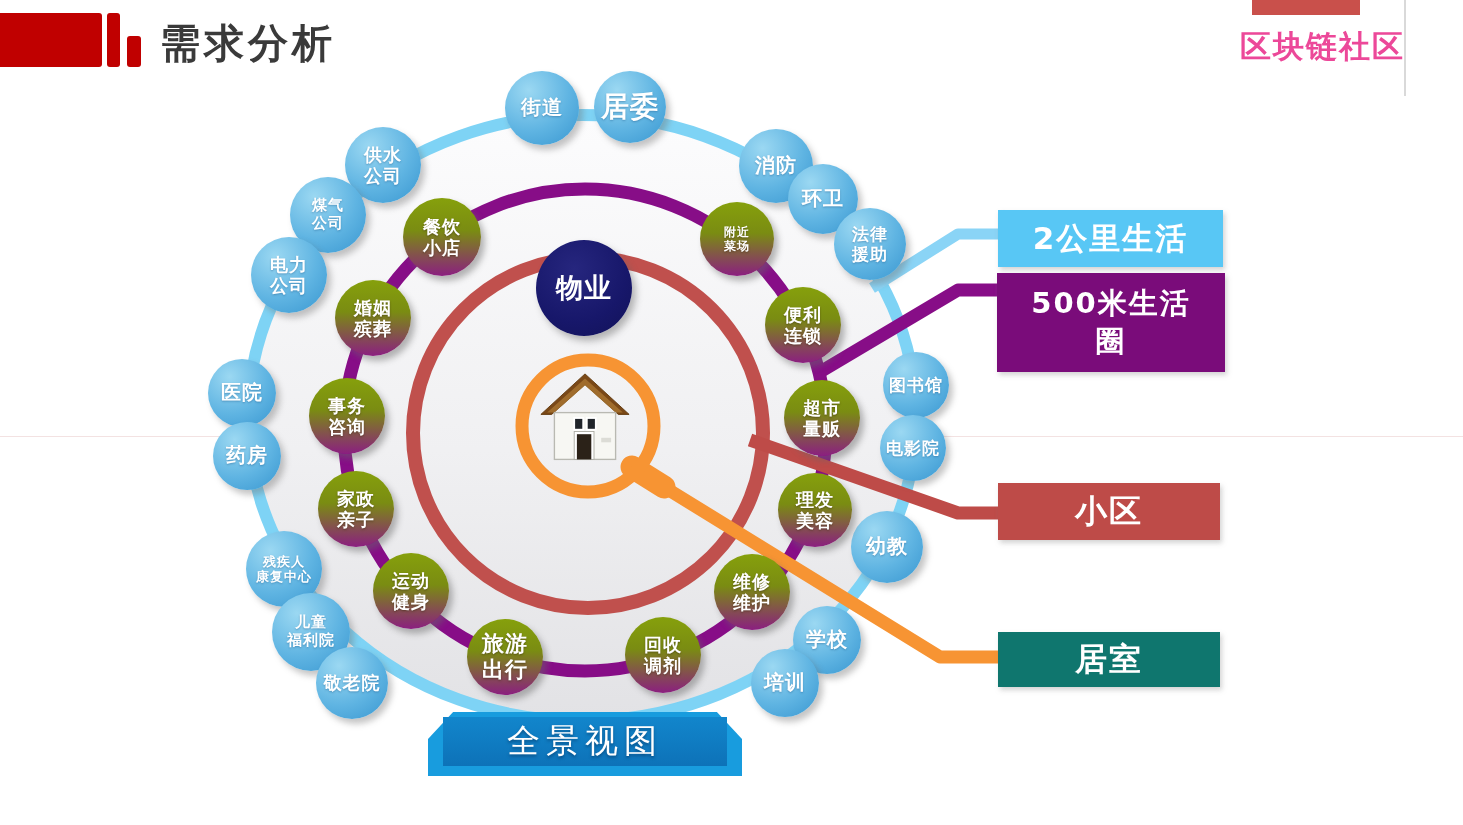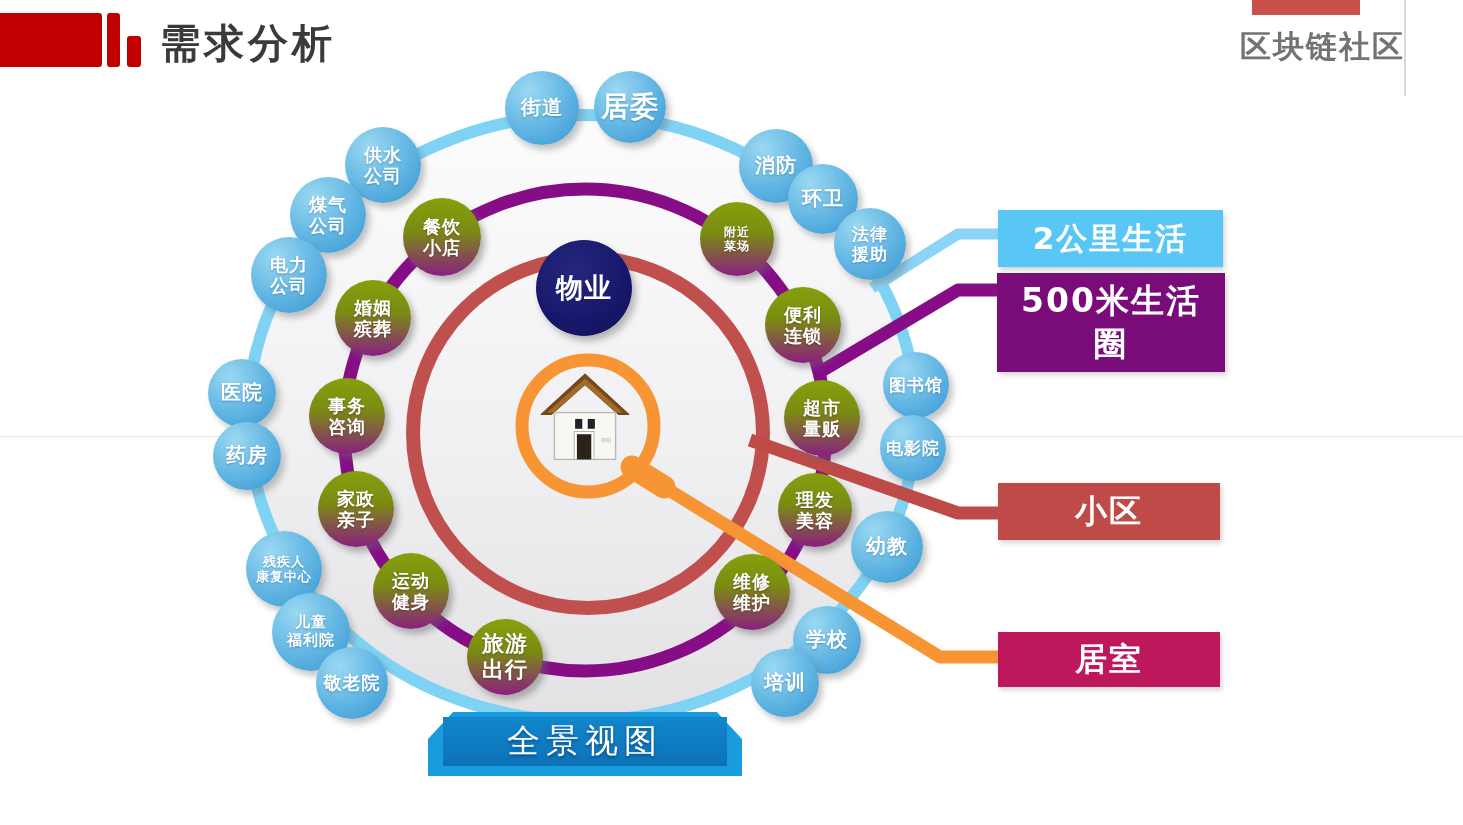--- a/index.html
+++ b/index.html
@@ -12,21 +12,21 @@
 
   
   .logo-main{position:absolute;left:0;top:13px;width:102px;height:54px;background:#C00000;border-radius:0 3px 3px 0;}
   .logo-bar1{position:absolute;left:107px;top:13px;width:13px;height:54px;background:#C00000;border-radius:3px;}
   .logo-bar2{position:absolute;left:127px;top:36px;width:14px;height:31px;background:#C00000;border-radius:3px;}
   .slide-title{
     position:absolute;left:160px;top:16px;font-size:40px;font-weight:700;color:#3A3A3A;letter-spacing:4px;
   }
   .brand-rect{position:absolute;left:1252px;top:0;width:108px;height:15px;background:#C9504B;}
   .brand-label{
-    position:absolute;right:58px;top:26px;font-size:31px;font-weight:600;color:#737373;letter-spacing:2px;
+    position:absolute;right:58px;top:26px;font-size:31px;font-weight:600;color:#ec4899;letter-spacing:2px;
   }
   .header-divider{position:absolute;left:1404px;top:0;width:2px;height:96px;background:#D9D9D9;}
 
   
   #rings-svg{position:absolute;left:0;top:0;width:1463px;height:825px;z-index:1;}
 
   .guide-line{position:absolute;left:0;top:436px;width:1463px;height:1px;background:rgba(214,160,160,.30);z-index:0;}
 
   
   .node{
@@ -129,21 +129,21 @@
     <rect x="68" y="72" width="11" height="5" fill="#DCDCD6"></rect>
   </svg>
 
   <div class="banner-outer"></div>
   <div class="banner-inner">全景视图</div>
 
 <div class="node blue" style="left: 505px; top: 71px; height: 74px; width: 74px; font-size: 20px;">街道</div>
     <div class="node blue" style="left: 594px; top: 71px; height: 72px; width: 72px; font-size: 28px;">居委</div>
     <div class="node blue" style="left: 345px; top: 127px; height: 76px; width: 76px; font-size: 18px;">供水
 公司</div>
-    <div class="node blue" style="left: 290px; top: 177px; height: 76px; width: 76px; font-size: 18px;">煤气
+    <div class="node blue" style="left: 290px; top: 177px; height: 76px; width: 76px; font-size: 15px;">煤气
 公司</div>
     <div class="node blue" style="left: 251px; top: 237px; height: 76px; width: 76px; font-size: 18px;">电力
 公司</div>
     <div class="node blue" style="left: 208px; top: 359px; height: 68px; width: 68px; font-size: 20px;">医院</div>
     <div class="node blue" style="left: 213px; top: 422px; height: 68px; width: 68px; font-size: 20px;">药房</div>
     <div class="node blue" style="left: 246px; top: 531px; height: 76px; width: 76px; font-size: 13px;">残疾人
 康复中心</div>
     <div class="node blue" style="left: 272px; top: 593px; height: 78px; width: 78px; font-size: 15px;">儿童
 福利院</div>
     <div class="node blue" style="left: 316px; top: 647px; height: 72px; width: 72px; font-size: 18px;">敬老院</div>
@@ -161,29 +161,31 @@
     <div class="node olive" style="left: 335px; top: 280px; height: 76px; width: 76px; font-size: 18px;">婚姻
 殡葬</div>
     <div class="node olive" style="left: 309px; top: 378px; height: 76px; width: 76px; font-size: 18px;">事务
 咨询</div>
     <div class="node olive" style="left: 318px; top: 471px; height: 76px; width: 76px; font-size: 18px;">家政
 亲子</div>
     <div class="node olive" style="left: 373px; top: 553px; height: 76px; width: 76px; font-size: 18px;">运动
 健身</div>
     <div class="node olive" style="left: 467px; top: 619px; height: 76px; width: 76px; font-size: 22px;">旅游
 出行</div>
+    <div class="node olive" style="left: 625px; top: 617px; height: 76px; width: 76px; font-size: 18px;">回收
+调剂</div>
     <div class="node olive" style="left: 714px; top: 554px; height: 76px; width: 76px; font-size: 18px;">维修
 维护</div>
     <div class="node olive" style="left: 778px; top: 473px; height: 74px; width: 74px; font-size: 18px;">理发
 美容</div>
     <div class="node olive" style="left: 784px; top: 380px; height: 76px; width: 76px; font-size: 18px;">超市
 量贩</div>
     <div class="node olive" style="left: 765px; top: 287px; height: 76px; width: 76px; font-size: 18px;">便利
 连锁</div>
     <div class="node olive" style="left: 700px; top: 202px; height: 74px; width: 74px; font-size: 12px;">附近
 菜场</div>
     <div class="node navy" style="left: 536px; top: 240px; height: 96px; width: 96px; font-size: 27px;">物业</div>
     <div class="legend-box" style="left: 998px; top: 210px; width: 225px; height: 57px; font-size: 31px; background: rgb(88, 199, 245);">2公里生活</div>
-    <div class="legend-box" style="left: 997px; top: 273px; width: 228px; height: 99px; font-size: 33px; background: rgb(122, 12, 122);">500米生活
+    <div class="legend-box" style="left: 997px; top: 273px; width: 228px; height: 99px; font-size: 29px; background: rgb(122, 12, 122);">500米生活
 圈</div>
     <div class="legend-box" style="left: 998px; top: 483px; width: 222px; height: 57px; font-size: 32px; background: rgb(190, 75, 72);">小区</div>
-    <div class="legend-box" style="left: 998px; top: 632px; width: 222px; height: 55px; font-size: 32px; background: #be185d;">居室</div>
+    <div class="legend-box" style="left: 998px; top: 632px; width: 222px; height: 55px; font-size: 32px; background: #0f766e;">居室</div>
   </div>
 
 </body></html>

